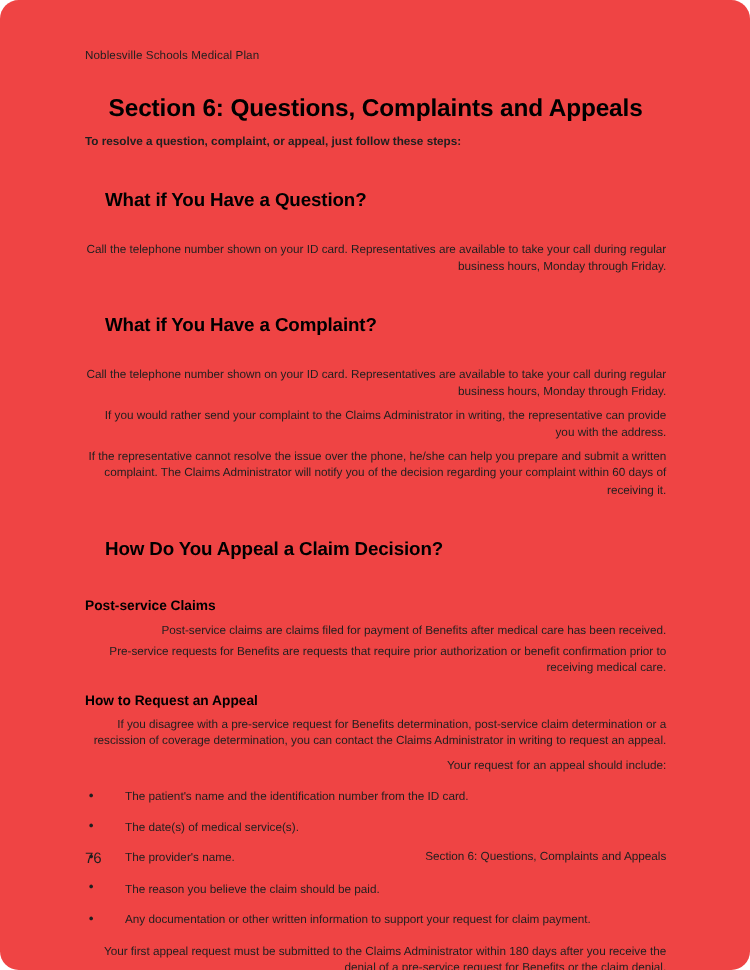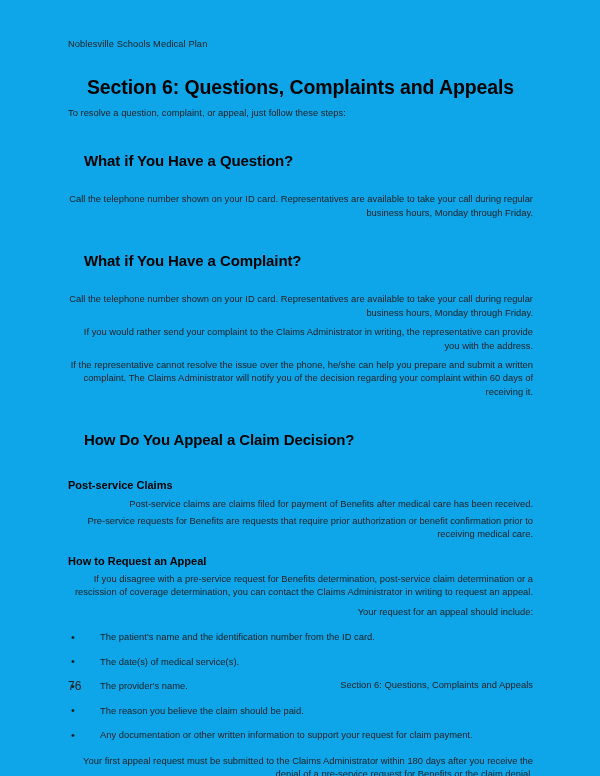--- a/index.html
+++ b/index.html
@@ -12,22 +12,23 @@
     height: 776px;
     font-family: "Liberation Sans", sans-serif;
     color: #1a1a1a;
     -webkit-font-smoothing: antialiased;
   }
   .page {
     position: relative;
     width: 600px;
     height: 776px;
     box-sizing: border-box;
-    background: #0ea5e9;
+    background: #ef4444;
     overflow: hidden;
+    border-radius: 15px;
   }
   .content {
     position: absolute;
     left: 68px;
     top: 0;
     width: 465px;
   }
 
   
   .running-header {
@@ -48,20 +49,21 @@
     color: #000000;
     letter-spacing: -0.1px;
     line-height: 1.18;
   }
 
   .intro-line {
     font-size: 9.4px;
     line-height: 1.42;
     color: #1f1f1f;
     margin-top: 7px;
+    font-weight: bold;
   }
 
   h2.section-heading {
     margin: 16px;
     padding-top: 17px;
     font-size: 15px;
     font-weight: bold;
     color: #000000;
     line-height: 1.2;
     letter-spacing: -0.1px;

